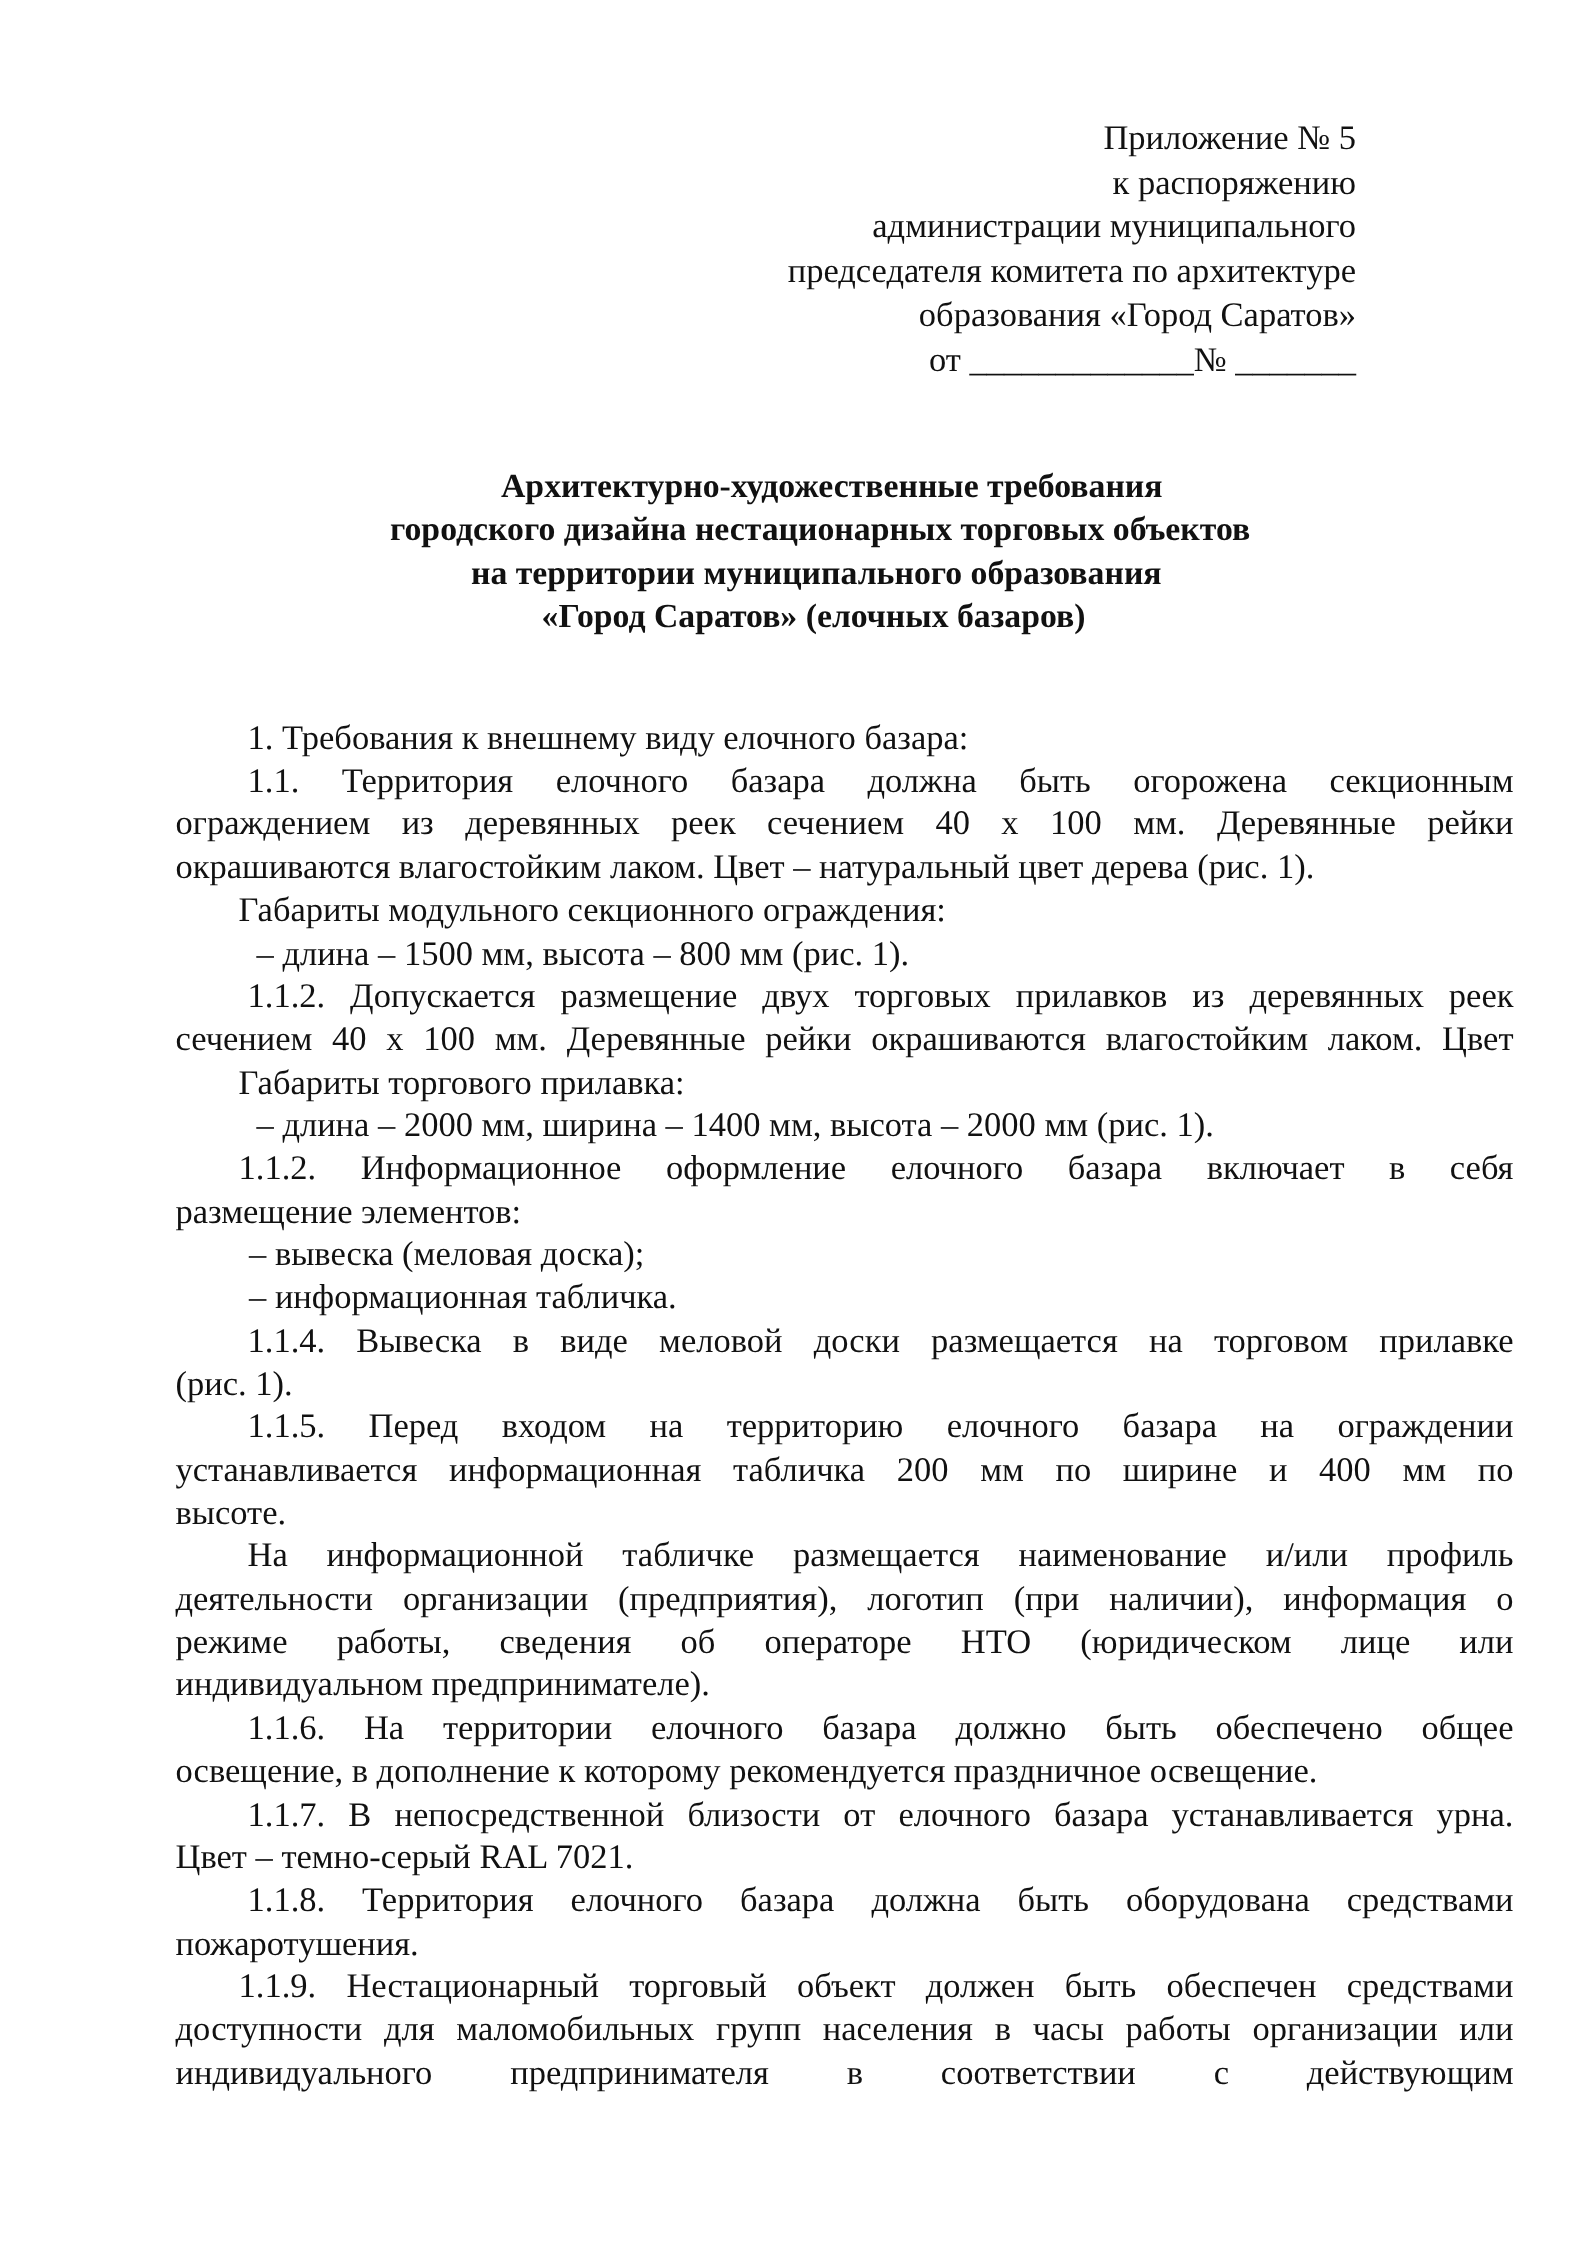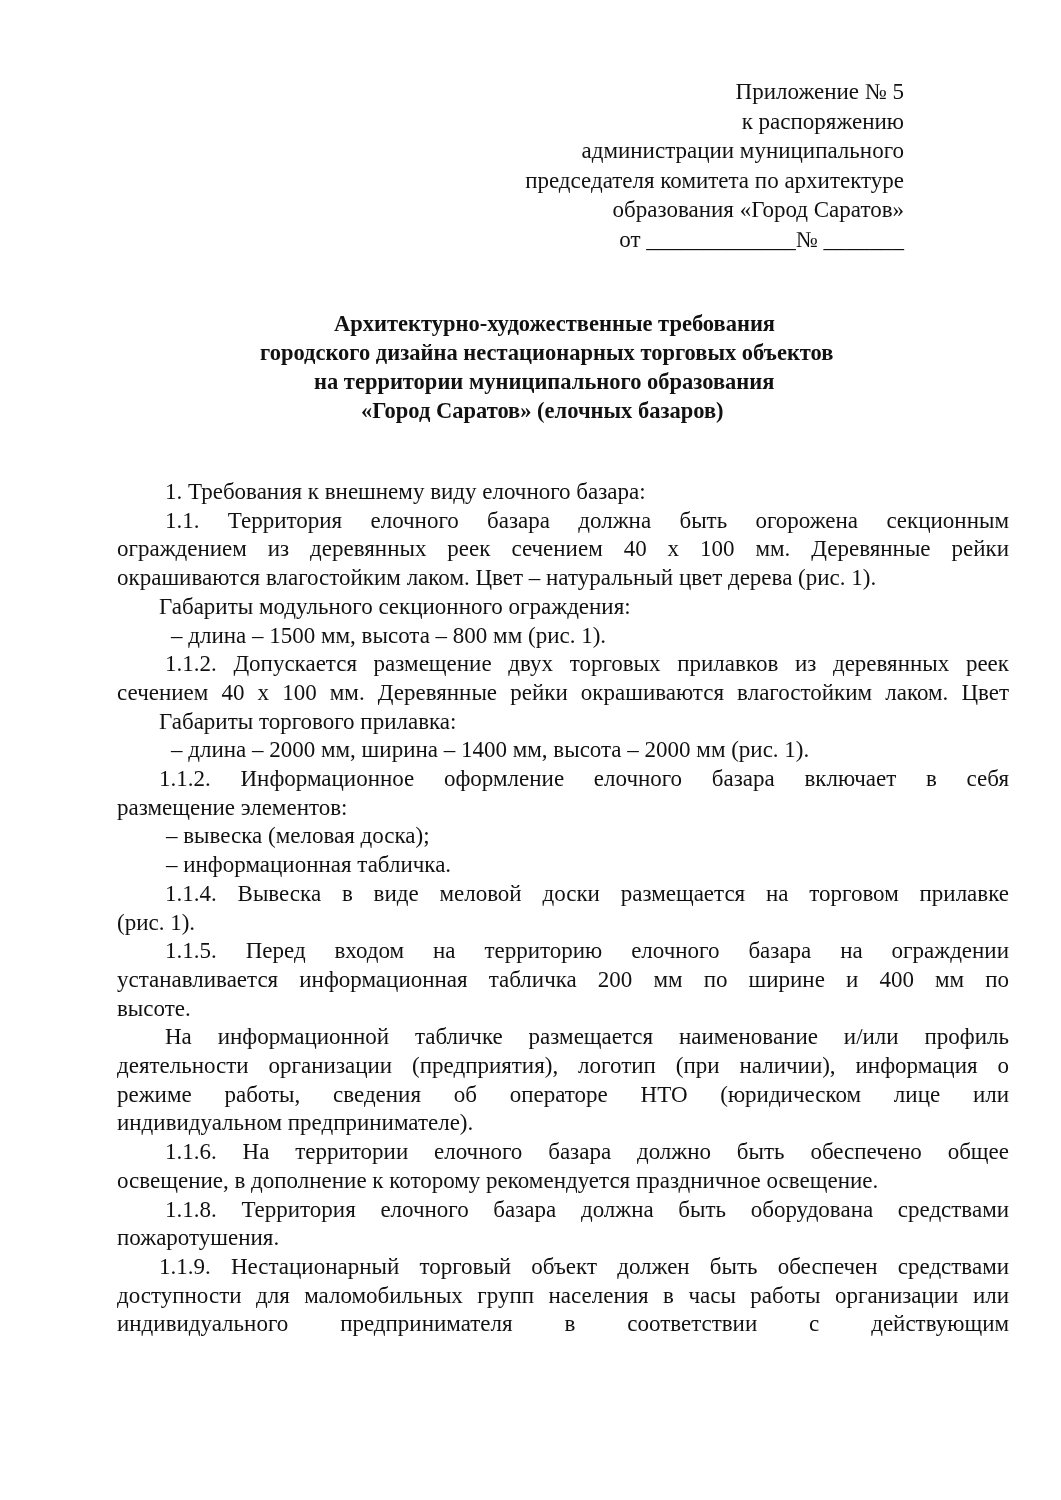--- a/index.html
+++ b/index.html
@@ -132,20 +132,24 @@
       <span class="line-just">деятельности организации (предприятия), логотип (при наличии), информация о</span>
       <span class="line-just">режиме работы, сведения об операторе НТО (юридическом лице или</span>
       <span class="s">индивидуальном предпринимателе).</span>
     </div>
 
     <div>
       <span class="line-just ind1">1.1.6. На территории елочного базара должно быть обеспечено общее</span>
       <span class="s">освещение, в дополнение к которому рекомендуется праздничное освещение.</span>
     </div>
 
+    <div>
+      <span class="line-just ind1">1.1.7. В непосредственной близости от елочного базара устанавливается урна.</span>
+      <span class="s">Цвет –  темно-серый RAL 7021.</span>
+    </div>
 
     <div>
       <span class="line-just ind1">1.1.8. Территория елочного базара должна быть оборудована средствами</span>
       <span class="s">пожаротушения.</span>
     </div>
 
     <div>
       <span class="line-just ind0">1.1.9. Нестационарный торговый объект должен быть обеспечен средствами</span>
       <span class="line-just">доступности для маломобильных групп населения в часы работы организации или</span>
       <span class="line-just">индивидуального предпринимателя в соответствии с действующим</span>

